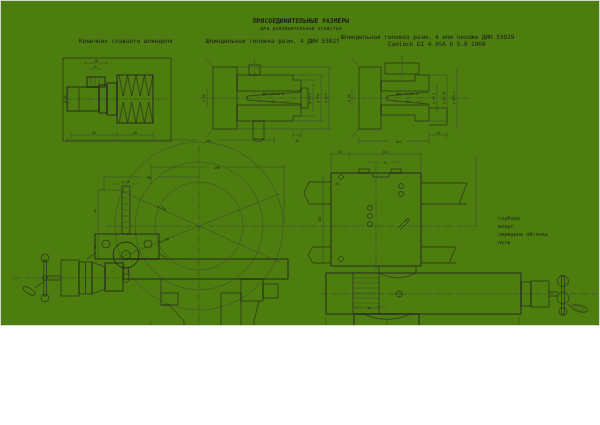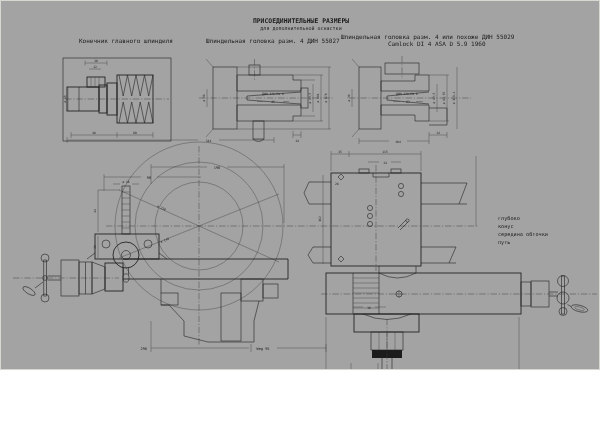--- a/index.html
+++ b/index.html
@@ -1,16 +1,16 @@
 <!DOCTYPE html>
 <html><head>
 <meta charset="utf-8">
 <style>
   html,body{margin:0;padding:0}
-  .sheet{position:relative;width:600px;height:370px;background:#a3a3a3;border:1px solid #d8d6d0;box-sizing:border-box;overflow:hidden}
+  .sheet{position:relative;width:600px;height:326px;background:#4d7c0f;border:1px solid #d8d6d0;box-sizing:border-box;overflow:hidden}
   svg{display:block}
   svg text{font-family:"DejaVu Sans Mono","Liberation Mono",monospace;fill:#1c1c1c}
   .ttl{font-size:6.4px;font-weight:bold}
   .sub{font-size:5px}
   .cap{font-size:6px}
   .nt{font-size:5.2px}
   .d4{font-size:3.6px}
   .d3{font-size:3px}
   .ln{stroke:#242424;stroke-width:.9;fill:none}
   .md{stroke:#242424;stroke-width:.6;fill:none}

